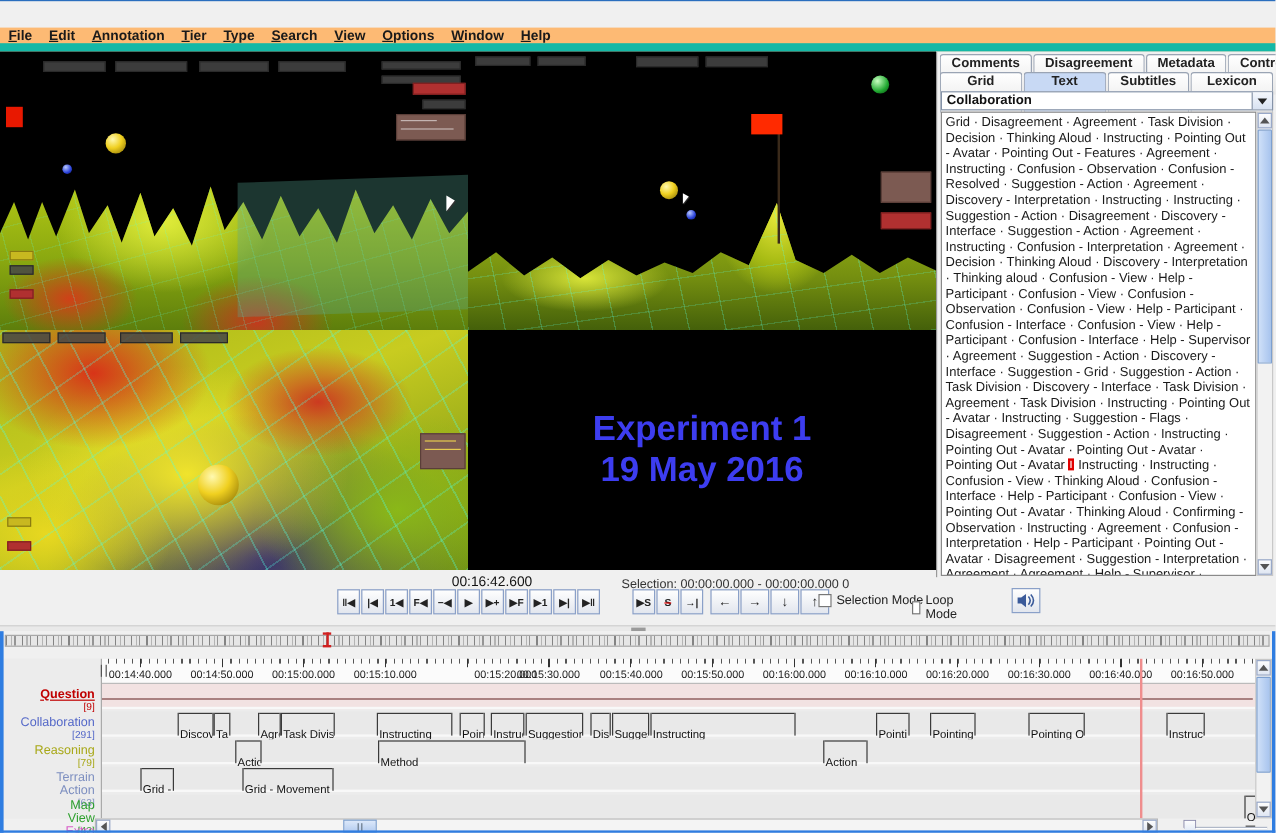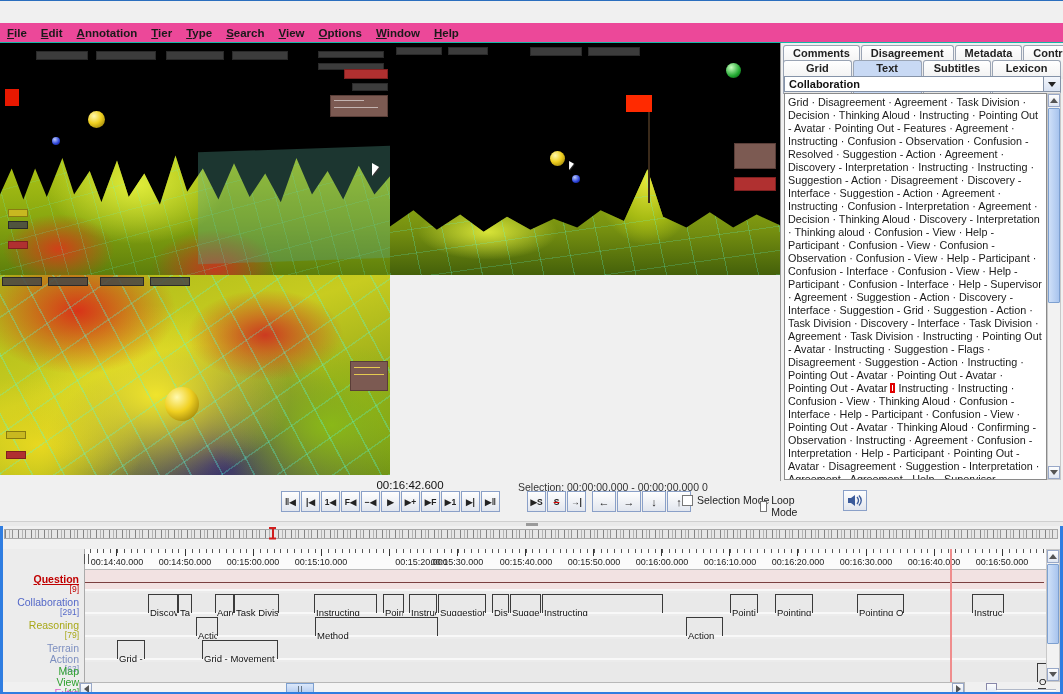--- a/index.html
+++ b/index.html
@@ -11,21 +11,21 @@
   .titlebar { position:absolute; left:0; top:0; width:1063px; height:22px; background:#f4f7fd; display:flex; align-items:center; }
   .elan-logo { position:relative; width:14px; height:13px; margin-left:7px; }
   .elan-logo i { position:absolute; left:5px; top:0; width:4px; height:13px; background:#d02020; border-radius:1px; }
   .elan-logo i:first-child { transform:rotate(45deg); }
   .elan-logo i:last-child { transform:rotate(-45deg); background:#a01818; }
   .title-text { font-size:12px; color:#1a1a1a; margin-left:8px; }
   .winbtns { margin-left:auto; display:flex; height:22px; }
   .winbtn { width:38px; height:22px; font-size:11px; color:#333; display:flex; align-items:center; justify-content:center; }
 
   
-  .menubar { position:absolute; left:0; top:22px; width:1063px; height:20px; background:#ec4899; display:flex; align-items:center; border-bottom:1px solid #14b8a6; }
+  .menubar { position:absolute; left:0; top:22px; width:1063px; height:20px; background:#fdba74; display:flex; align-items:center; border-bottom:7px solid #14b8a6; }
   .menu-item { font-size:11.5px; color:#1a1a1a; padding:0 7px; font-weight:bold; }
   .menu-item::first-letter { text-decoration:underline; }
 
   
   .video { position:absolute; background:#000; overflow:hidden; }
   #video1 { left:0; top:42px; width:390px; height:232px; }
   #video2 { left:390px; top:42px; width:390px; height:232px; }
   #video3 { left:0; top:274px; width:390px; height:200px; }
   .terrain1 { position:absolute; left:0; bottom:0; width:100%; height:130px;
     background: radial-gradient(80px 50px at 15% 80%, #d04018 0%, rgba(208,64,24,0) 70%),
@@ -220,20 +220,24 @@
     <div class="hudbox" style="left:48px;top:2px;width:40px;height:9px;"></div>
     <div class="hudbox" style="left:100px;top:2px;width:44px;height:9px;"></div>
     <div class="hudbox" style="left:150px;top:2px;width:40px;height:9px;"></div>
     <div class="hudbox brown" style="left:350px;top:86px;width:38px;height:30px;"></div>
     <div class="hudline" style="left:354px;top:92px;width:26px;background:rgba(255,230,80,.8);"></div>
     <div class="hudline" style="left:354px;top:99px;width:30px;background:rgba(255,230,80,.8);"></div>
     <div class="hudbox yellow" style="left:6px;top:156px;width:20px;height:8px;"></div>
     <div class="hudbox red" style="left:6px;top:176px;width:20px;height:8px;"></div>
   </div>
 
+  <div id="blackpane">
+    <div>Experiment 1</div>
+    <div>19 May 2016</div>
+  </div>
 
   <div id="controls">
     <div id="timecode">00:16:42.600</div>
     <div class="btngroup" id="mediabtns">
         <div class="cbtn">‖◀</div>
         <div class="cbtn">|◀</div>
         <div class="cbtn">1◀</div>
         <div class="cbtn">F◀</div>
         <div class="cbtn">−◀</div>
         <div class="cbtn">▶</div>

